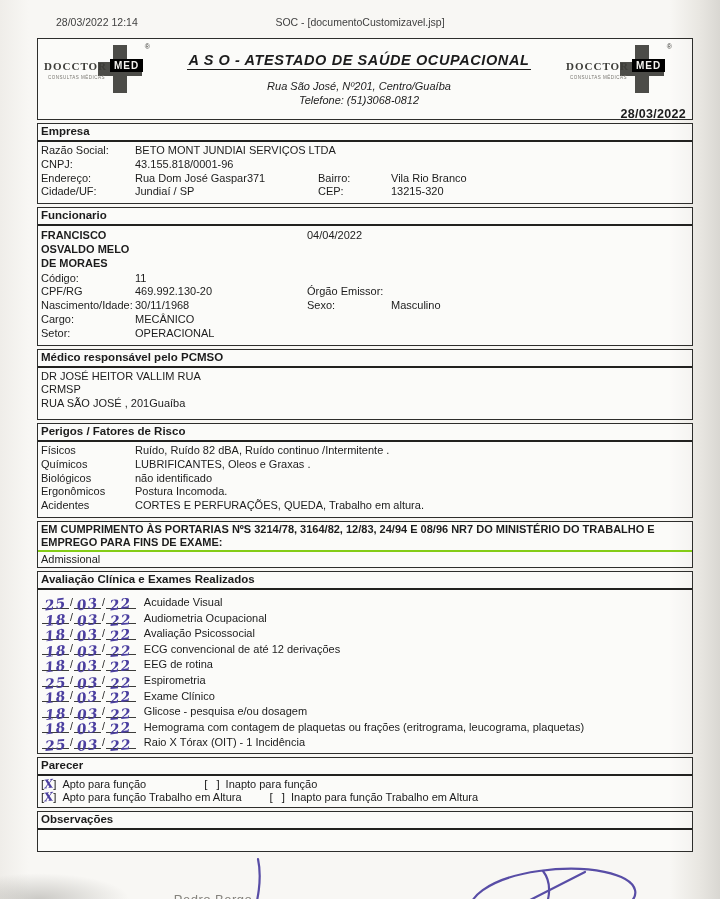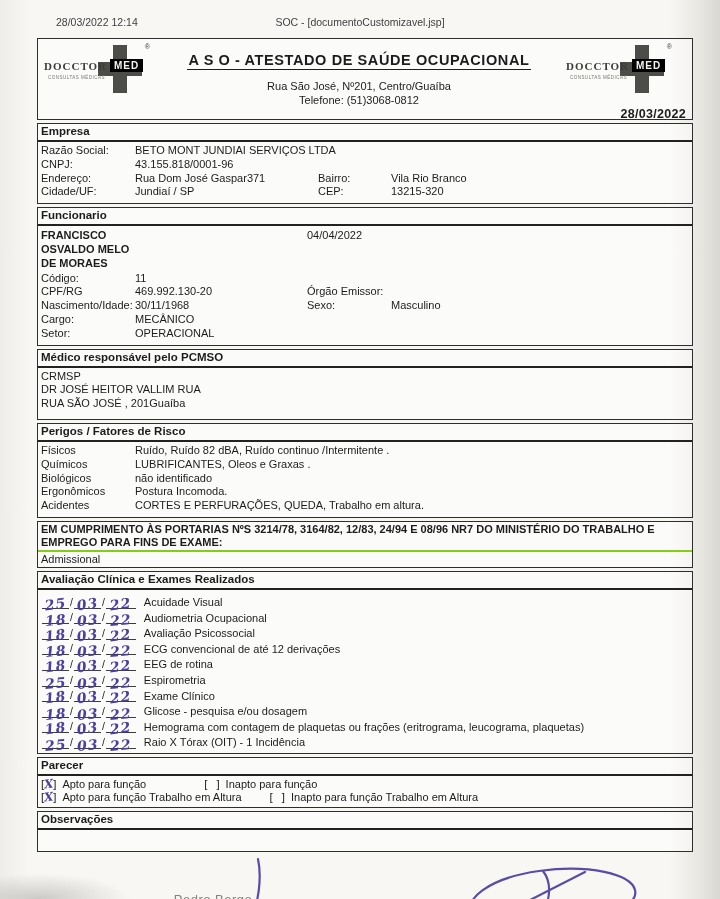--- a/index.html
+++ b/index.html
@@ -39,21 +39,21 @@
   .row { font-size: 11px; line-height: 13.8px; }
   .g-emp { display: grid; grid-template-columns: 94px 183px 73px 1fr; }
   .g-fun { display: grid; grid-template-columns: 94px 172px 84px 1fr; }
   .g-per { display: grid; grid-template-columns: 94px 1fr; }
   .g-emp > span, .g-fun > span, .g-per > span { font-size: 11px; line-height: 13.8px; }
   .span3 { grid-column: 2 / 5; }
   .nome-val { font-weight: bold; line-height: 13px; padding: 1px 0; }
 
   
   .hdr { display: flex; padding: 4px 6px 2px 6px; height: 82px; }
-  .hdr-center { flex: 1; text-align: center; padding-top: 8px; }
+  .hdr-center { flex: 1; text-align: center; padding-top: 8px; font-style: italic; }
   .aso-title {
     display: inline-block;
     font-weight: bold; font-size: 14.5px; letter-spacing: 0.6px;
     border-bottom: 1.6px solid #1d1d1b;
     padding: 0 2px 1px 2px;
     white-space: nowrap;
   }
   .addr { font-size: 11px; line-height: 14px; margin-top: 9px; }
   .hdr-right { width: 132px; text-align: right; }
   .hdr-date { font-weight: bold; font-size: 12.5px; margin-top: 8px; letter-spacing: 0.3px; }
@@ -206,22 +206,22 @@
       <span>Cargo:</span>
       <span class="span3">MECÂNICO</span>
       <span>Setor:</span>
       <span class="span3">OPERACIONAL</span>
     </div>
   </div>
 
   <div class="box">
     <div class="sec-title">Médico responsável pelo PCMSO</div>
     <div class="rows" style="padding-bottom:8px">
+      <div class="row">DR JOSÉ HEITOR VALLIM RUA</div>
       <div class="row">CRMSP</div>
-      <div class="row">DR JOSÉ HEITOR VALLIM RUA</div>
       <div class="row">RUA SÃO JOSÉ , 201Guaíba</div>
     </div>
   </div>
 
   <div class="box">
     <div class="sec-title">Perigos / Fatores de Risco</div>
     <div class="rows g-per">
       <span>Físicos</span>
       <span>Ruído, Ruído 82 dBA, Ruído continuo /Intermitente .</span>
       <span>Químicos</span>

